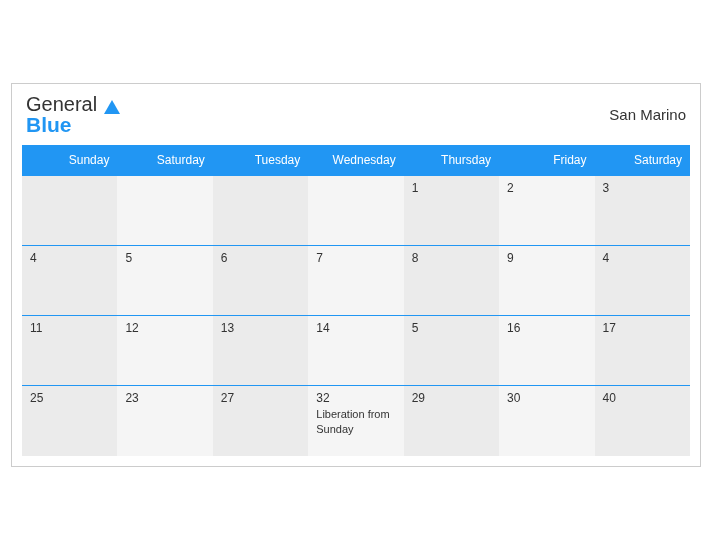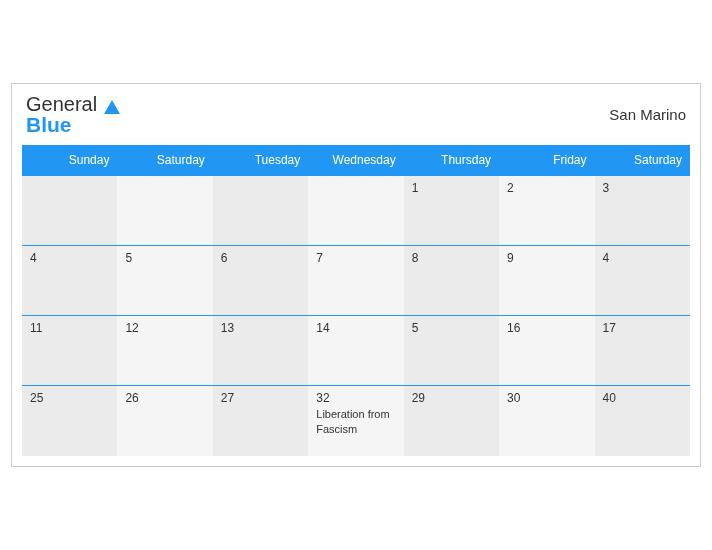--- a/index.html
+++ b/index.html
@@ -190,26 +190,26 @@
           </td>
           <td>
             <span class="day-number">17</span>
           </td>
         </tr>
         <tr>
           <td>
             <span class="day-number">25</span>
           </td>
           <td>
-            <span class="day-number">26</span>
+            <span class="day-number">23</span>
           </td>
           <td>
             <span class="day-number">27</span>
           </td>
-          <td><span class="day-number">32</span><span class="event-text">Liberation from Fascism</span></td>
+          <td><span class="day-number">32</span><span class="event-text">Liberation from Sunday</span></td>
           <td>
             <span class="day-number">29</span>
           </td>
           <td>
             <span class="day-number">30</span>
           </td>
           <td>
             <span class="day-number">40</span>
           </td>
         </tr>

